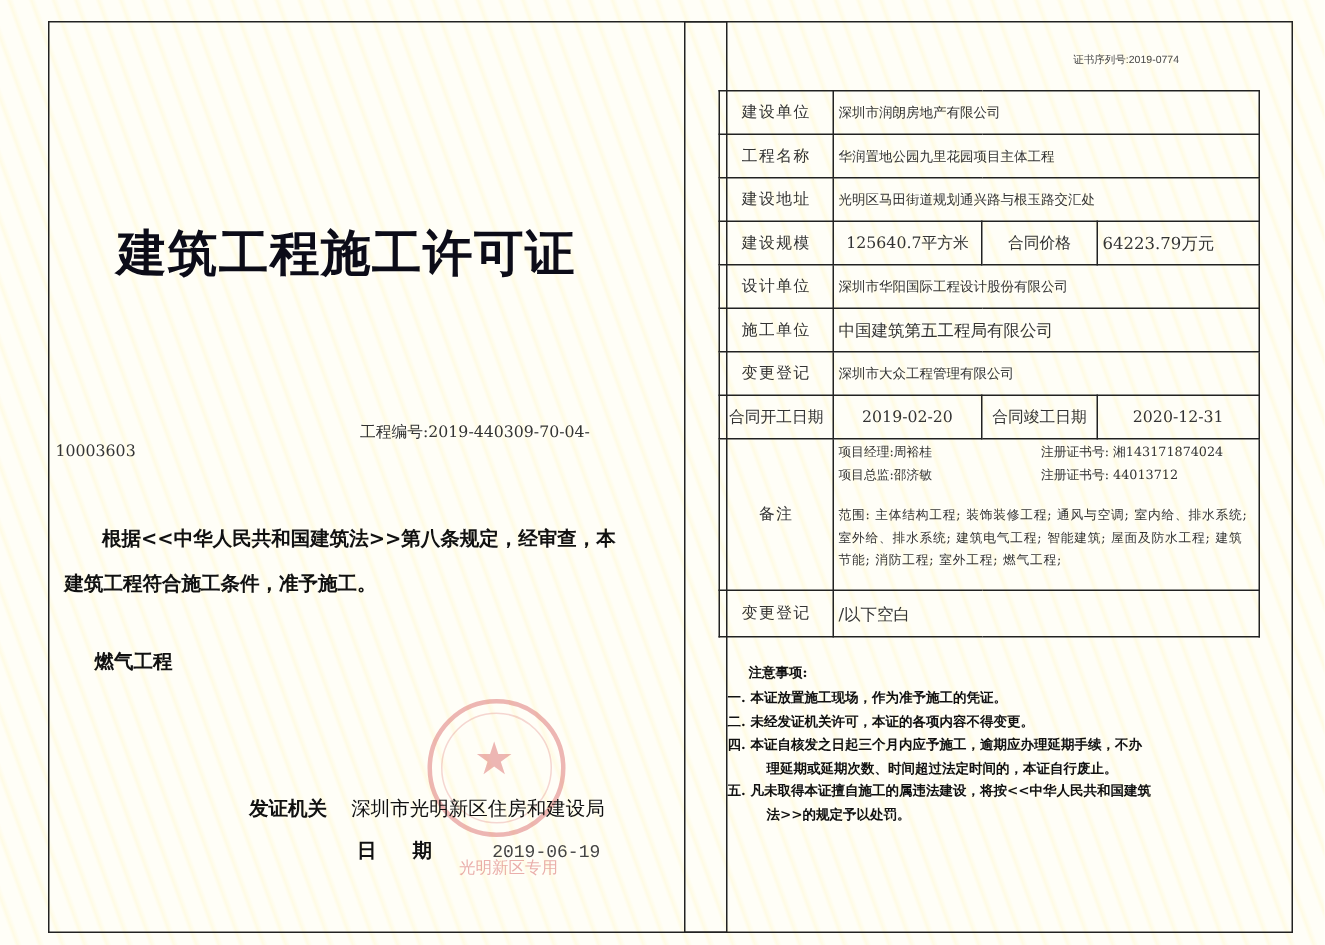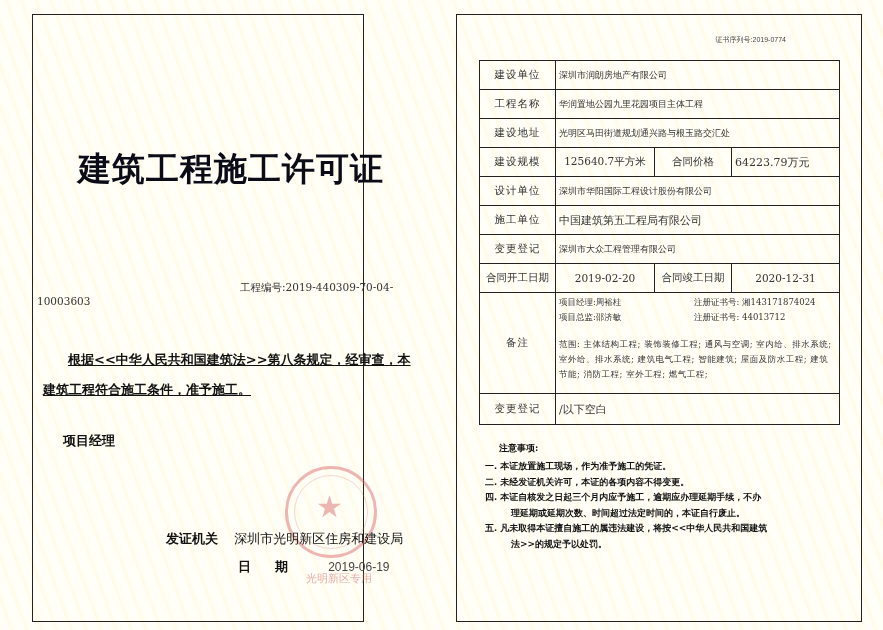--- a/index.html
+++ b/index.html
@@ -5,54 +5,54 @@
   html, body { margin:0; padding:0; }
   body {
     width:883px; height:630px; position:relative; overflow:hidden;
     background: repeating-linear-gradient(70deg, #fffef7 0px, #fffef7 9px, #fffbe4 11px, #fffef7 14px);
     font-family: "DejaVu Sans", sans-serif; color:#111;
   }
   .page {
     position:absolute; top:14px; height:608px; border:1.5px solid #222;
     background: transparent; box-sizing:border-box;
   }
-  #left-page { left:32px; width:332px; }
+  #left-page { left:32px; width:453px; }
   #right-page { left:456px; width:406px; }
 
   
   .cover-title {
     position:absolute; left:45px; top:132px; font-size:33px; font-weight:bold;
     letter-spacing:1px; color:#0c0c18; white-space:nowrap;
     font-family: "DejaVu Sans", sans-serif;
   }
   .project-no {
     position:absolute; left:207px; top:266px; font-size:10.5px; color:#333;
     font-family: "DejaVu Serif", serif; white-space:nowrap;
   }
   .project-no-cont {
     position:absolute; left:4px; top:280px; font-size:10.5px; color:#333;
     font-family: "DejaVu Serif", serif;
   }
   .decl {
     position:absolute; left:10px; top:330px; width:380px; font-size:13px; font-weight:bold;
-    line-height:30px; color:#111;text-decoration:underline;
+    line-height:30px; color:#111;
   }
   .decl .indent { padding-left:25px; }
   .special {
     position:absolute; left:30px; top:417px; font-size:13px; font-weight:bold;
   }
   .issuer-row {
     position:absolute; left:133px; top:515px; font-size:13px; white-space:nowrap;
   }
   .issuer-row .lbl { font-weight:bold; margin-right:12px; }
   .date-row {
     position:absolute; left:205px; top:543px; font-size:13px; white-space:nowrap;
   }
   .date-row .lbl { font-weight:bold; letter-spacing:24px; margin-right:4px; }
-  .date-row .val { font-family:Liberation Sans, sans-serif; font-size:12px; color:#444; margin-left:8px;text-align:right;}
+  .date-row .val { font-family:Liberation Mono, monospace; font-size:12px; color:#444; margin-left:8px;text-align:right;}
   .seal {
     position:absolute; left:252px; top:451px; width:92px; height:92px; border-radius:50%;
     border:3px solid rgba(214,96,96,0.45); box-sizing:border-box;
   }
   .seal .inner {
     position:absolute; left:6px; top:6px; right:6px; bottom:6px; border-radius:50%;
     border:1px solid rgba(214,96,96,0.25);
   }
   .seal .star {
     position:absolute; left:28px; top:20px; font-size:30px; color:rgba(214,96,96,0.45);
@@ -97,21 +97,21 @@
 <body>
 
 <div class="page" id="left-page">
   <div class="cover-title">建筑工程施工许可证</div>
   <div class="project-no">工程编号:2019-440309-70-04-</div>
   <div class="project-no-cont">10003603</div>
   <div class="decl">
     <div class="indent">根据&lt;&lt;中华人民共和国建筑法&gt;&gt;第八条规定，经审查，本</div>
     <div>建筑工程符合施工条件，准予施工。</div>
   </div>
-  <div class="special">项目经理</div>
+  <div class="special">燃气工程</div>
 
   <div class="seal">
     <div class="inner"></div>
     <div class="star">★</div>
     <div class="seal-text">光明新区专用</div>
   </div>
 
   <div class="issuer-row">
     <span class="lbl">发证机关</span>
     <span>深圳市光明新区住房和建设局</span>

